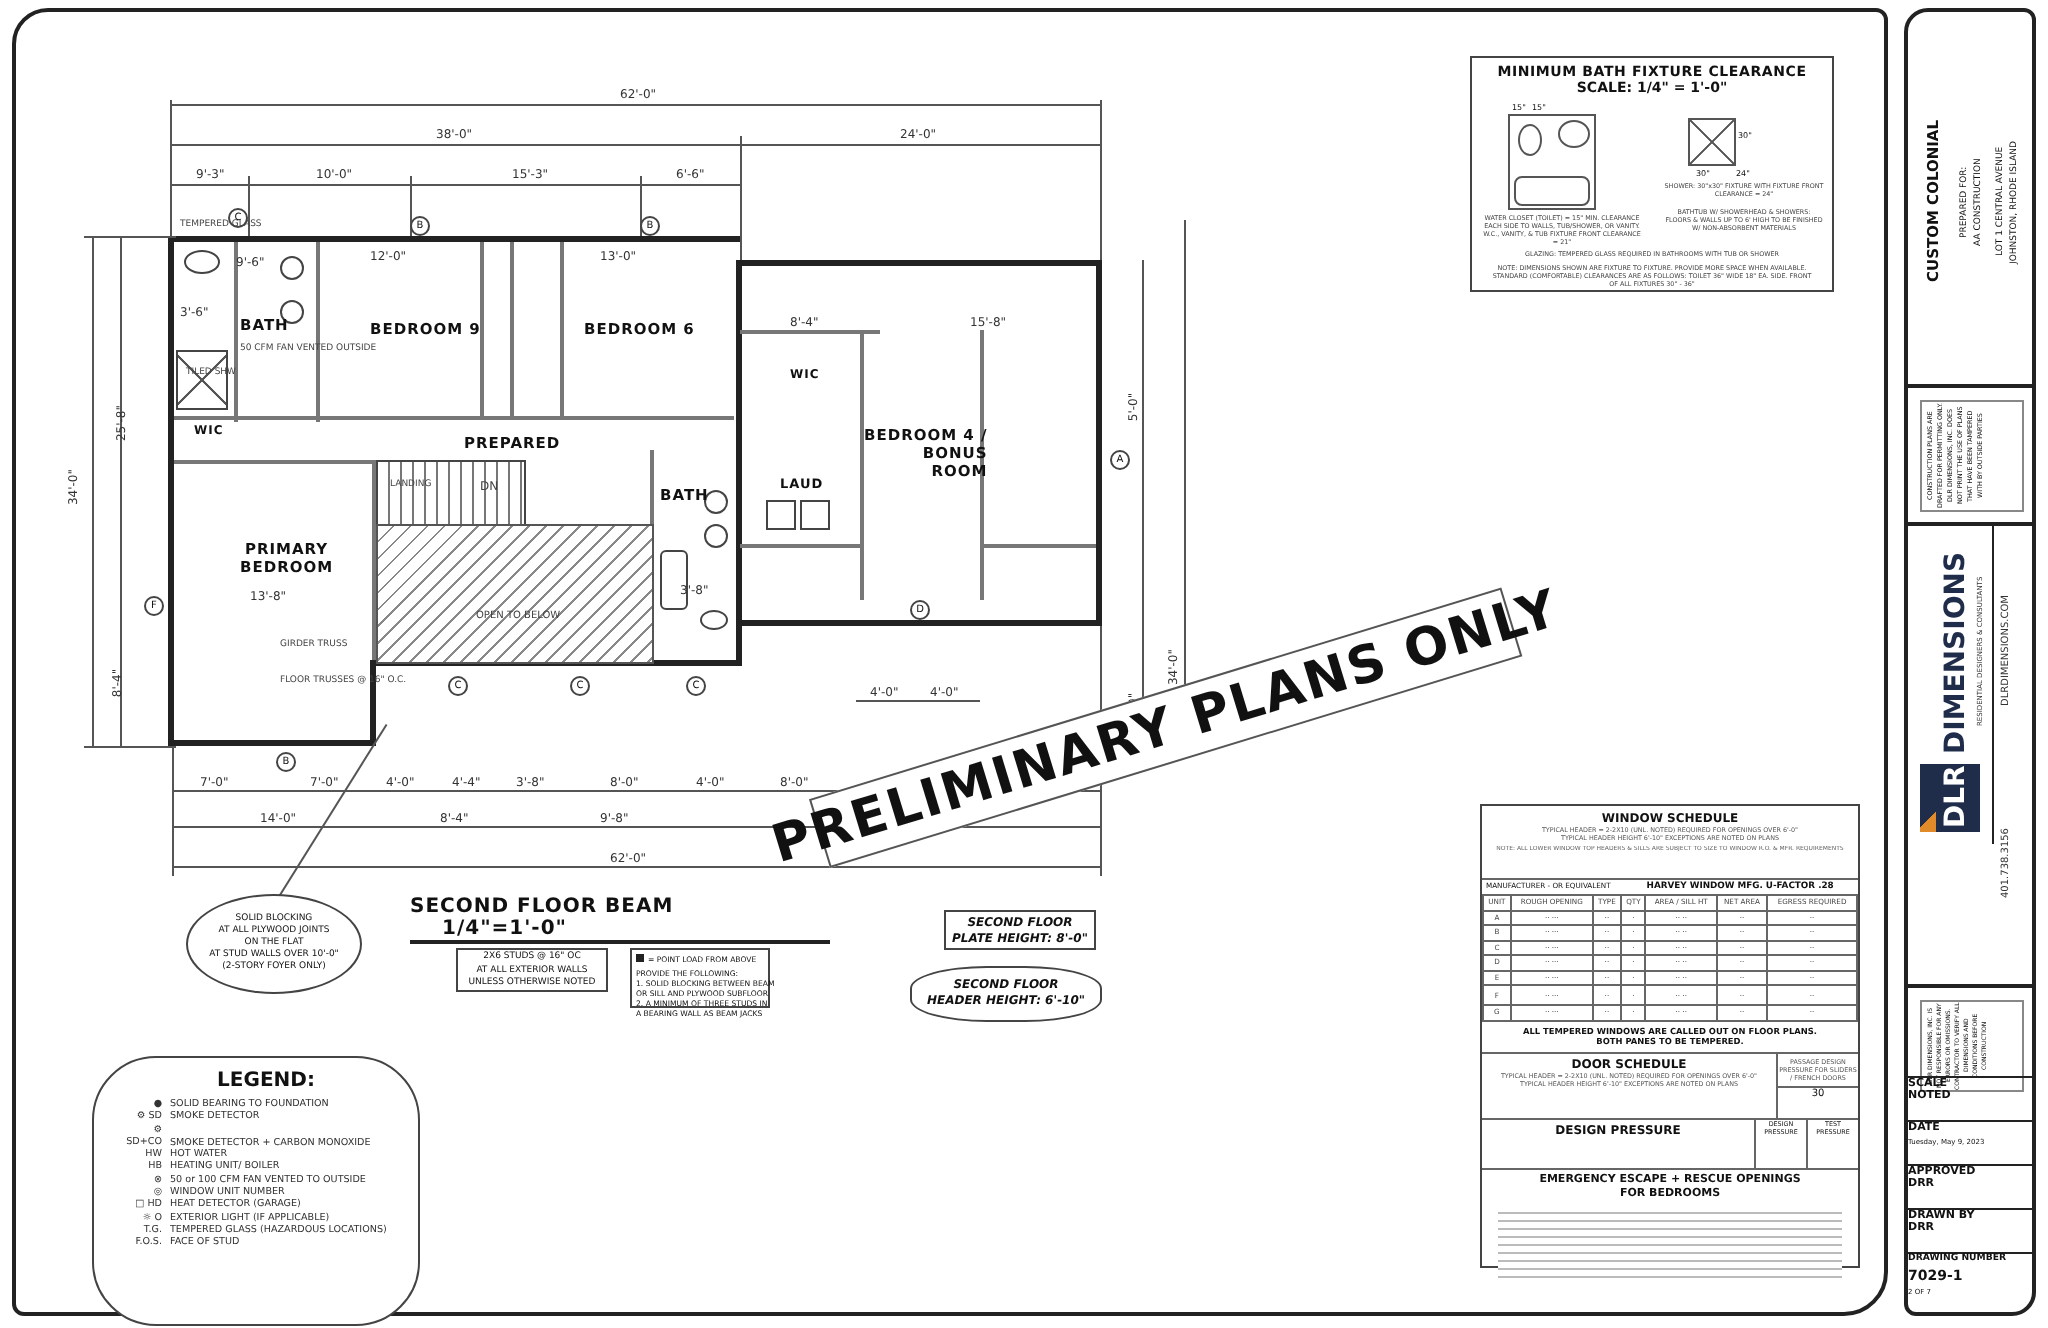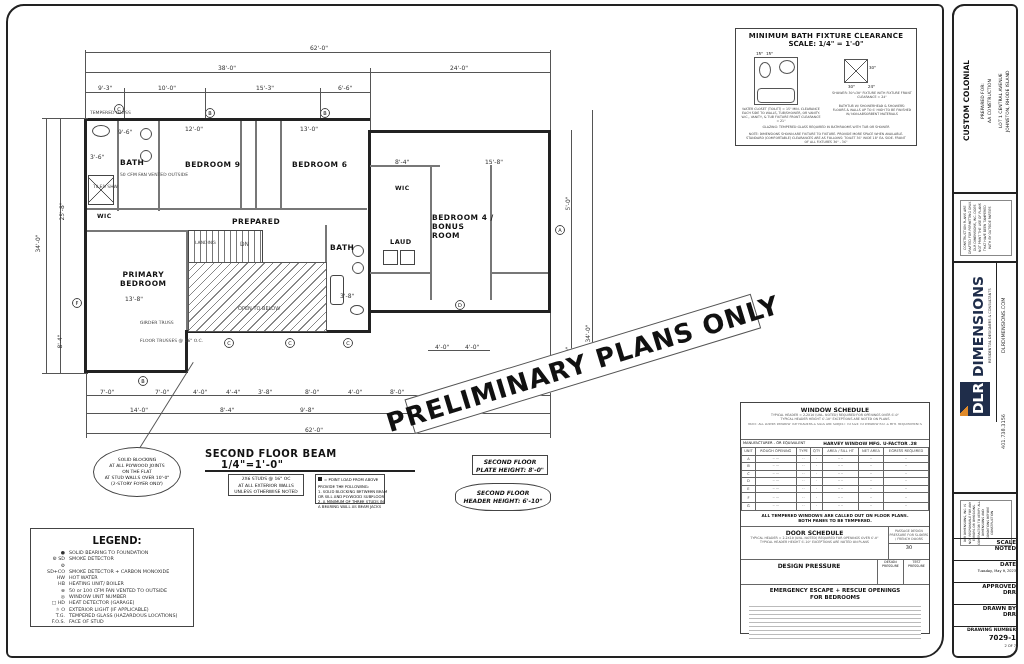--- a/index.html
+++ b/index.html
@@ -14,21 +14,21 @@
   .thinwall{position:absolute;background:#777;}
   .room{position:absolute;font-size:7.5px;font-weight:bold;letter-spacing:0.5px;white-space:nowrap;font-family:"DejaVu Sans",sans-serif;}
   .note{position:absolute;font-size:4.5px;color:#444;white-space:nowrap;}
   .hatch{position:absolute;background:repeating-linear-gradient(135deg,#fff 0 5px,#888 5px 6px);border:1px solid #555;}
   .box{position:absolute;border:1px solid #444;background:#fff;box-sizing:border-box;}
   .cloud{position:absolute;border:1px solid #444;border-radius:50%;background:#fff;display:flex;align-items:center;justify-content:center;text-align:center;box-sizing:border-box;}
   .vtext{position:absolute;writing-mode:vertical-rl;transform:rotate(180deg);white-space:nowrap;text-align:center;}
   .bubble{position:absolute;width:8px;height:8px;border:1px solid #444;border-radius:50%;font-size:5px;line-height:8px;text-align:center;background:#fff;}
   table.ws{border-collapse:collapse;width:100%;font-size:3.6px;}
   table.ws td{border:1px solid #666;padding:0 1px;height:6.5px;text-align:center;color:#444;}
-  .tb-cell{position:absolute;left:0;width:62px;border-top:1.5px solid #222;text-align:right;font-size:5.5px;font-weight:bold;}
+  .tb-cell{position:absolute;left:0;width:62px;border-top:1.5px solid #222;text-align:left;font-size:5.5px;font-weight:bold;}
 </style>
 </head>
 <body>
 
 <div class="sheet"></div>
 
 <div>
   <div class="hline" style="left:85px;top:52px;width:285px;"></div>
   <div class="hline" style="left:370px;top:52px;width:180px;"></div>
   <div class="dim" style="left:310px;top:44px;">62'-0"</div>
@@ -101,21 +101,21 @@
   <div class="room" style="left:120px;top:158px;">BATH</div>
   <div class="room" style="left:185px;top:160px;">BEDROOM 9</div>
   <div class="room" style="left:292px;top:160px;">BEDROOM 6</div>
   <div class="room" style="left:232px;top:217px;">PREPARED</div>
   <div class="room" style="left:120px;top:270px;text-align:center;white-space:pre;">PRIMARY
 BEDROOM</div>
   <div class="room" style="left:330px;top:243px;">BATH</div>
   <div class="room" style="left:390px;top:238px;font-size:6.5px;">LAUD</div>
   <div class="room" style="left:395px;top:184px;font-size:6px;">WIC</div>
   <div class="room" style="left:97px;top:212px;font-size:6px;">WIC</div>
-  <div class="room" style="left:432px;top:213px;text-align:left;white-space:pre;line-height:9px;">BEDROOM 4 /
+  <div class="room" style="left:432px;top:213px;text-align:right;white-space:pre;line-height:9px;">BEDROOM 4 /
 BONUS
 ROOM</div>
   <div class="note" style="left:93px;top:184px;">TILED SHW</div>
   <div class="note" style="left:120px;top:172px;">50 CFM FAN VENTED OUTSIDE</div>
   <div class="note" style="left:90px;top:110px;">TEMPERED GLASS</div>
   <div class="note" style="left:140px;top:338px;">FLOOR TRUSSES @ 16" O.C.</div>
   <div class="note" style="left:140px;top:320px;">GIRDER TRUSS</div>
 
   <div class="dim" style="left:118px;top:128px;">9'-6"</div>
   <div class="dim" style="left:90px;top:153px;">3'-6"</div>
@@ -229,21 +229,21 @@
   <div class="abs" style="left:133px;top:36px;font-size:4px;">30"</div>
   <div class="abs" style="left:112px;top:55px;font-size:4px;">30"</div>
   <div class="abs" style="left:132px;top:55px;font-size:4px;">24"</div>
   <div class="abs" style="left:4px;top:78px;width:82px;font-size:3.2px;line-height:4px;text-align:center;color:#444;">WATER CLOSET (TOILET) = 15" MIN. CLEARANCE EACH SIDE TO WALLS, TUB/SHOWER, OR VANITY. W.C., VANITY, &amp; TUB FIXTURE FRONT CLEARANCE = 21"</div>
   <div class="abs" style="left:96px;top:62px;width:80px;font-size:3.2px;line-height:4px;text-align:center;color:#444;">SHOWER: 30"x30" FIXTURE WITH FIXTURE FRONT CLEARANCE = 24"</div>
   <div class="abs" style="left:96px;top:75px;width:80px;font-size:3.2px;line-height:4px;text-align:center;color:#444;">BATHTUB W/ SHOWERHEAD &amp; SHOWERS: FLOORS &amp; WALLS UP TO 6' HIGH TO BE FINISHED W/ NON-ABSORBENT MATERIALS</div>
   <div class="abs" style="left:10px;top:96px;width:160px;font-size:3.2px;text-align:center;color:#444;">GLAZING: TEMPERED GLASS REQUIRED IN BATHROOMS WITH TUB OR SHOWER</div>
   <div class="abs" style="left:10px;top:103px;width:160px;font-size:3.2px;line-height:4px;text-align:center;color:#444;">NOTE: DIMENSIONS SHOWN ARE FIXTURE TO FIXTURE. PROVIDE MORE SPACE WHEN AVAILABLE. STANDARD (COMFORTABLE) CLEARANCES ARE AS FOLLOWS: TOILET 36" WIDE 18" EA. SIDE. FRONT OF ALL FIXTURES 30" - 36"</div>
 </div>
 
-<div class="box" style="left:30px;top:528px;width:164px;height:99px;">
+<div class="box" style="left:46px;top:528px;width:164px;height:135px;border-radius:32px;">
   <div style="text-align:center;font-size:10px;font-weight:bold;margin-top:6px;margin-left:10px;">LEGEND:</div>
   <div id="legend-list" style="margin:4px 0 0 12px;font-size:4.8px;line-height:6.3px;color:#333;">
     <div><span style="display:inline-block;width:22px;text-align:right;margin-right:4px;">●</span><span>SOLID BEARING TO FOUNDATION</span></div>
     <div><span style="display:inline-block;width:22px;text-align:right;margin-right:4px;">⚙ SD</span><span>SMOKE DETECTOR</span></div>
     <div><span style="display:inline-block;width:22px;text-align:right;margin-right:4px;">⚙ SD+CO</span><span>SMOKE DETECTOR + CARBON MONOXIDE</span></div>
     <div><span style="display:inline-block;width:22px;text-align:right;margin-right:4px;">HW</span><span>HOT WATER</span></div>
     <div><span style="display:inline-block;width:22px;text-align:right;margin-right:4px;">HB</span><span>HEATING UNIT/ BOILER</span></div>
     <div><span style="display:inline-block;width:22px;text-align:right;margin-right:4px;">⊗</span><span>50 or 100 CFM FAN VENTED TO OUTSIDE</span></div>
     <div><span style="display:inline-block;width:22px;text-align:right;margin-right:4px;">◎</span><span>WINDOW UNIT NUMBER</span></div>
     <div><span style="display:inline-block;width:22px;text-align:right;margin-right:4px;">□ HD</span><span>HEAT DETECTOR (GARAGE)</span></div>

